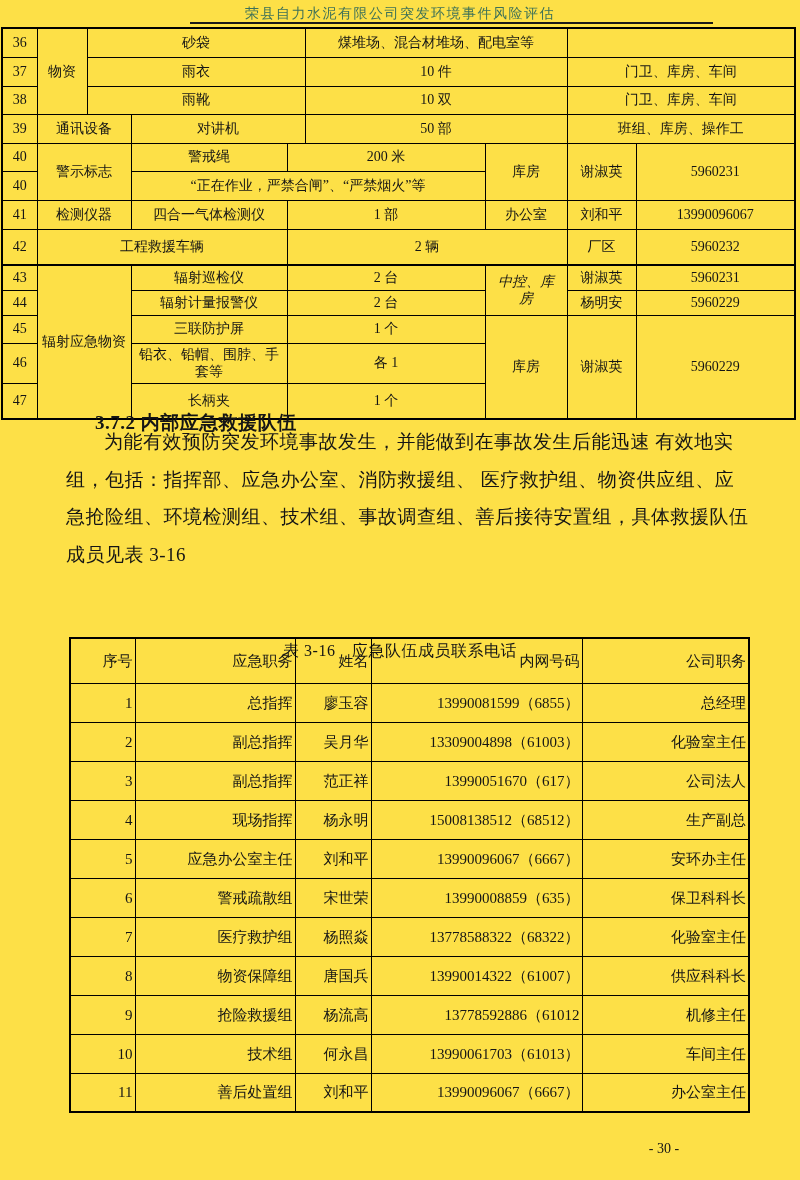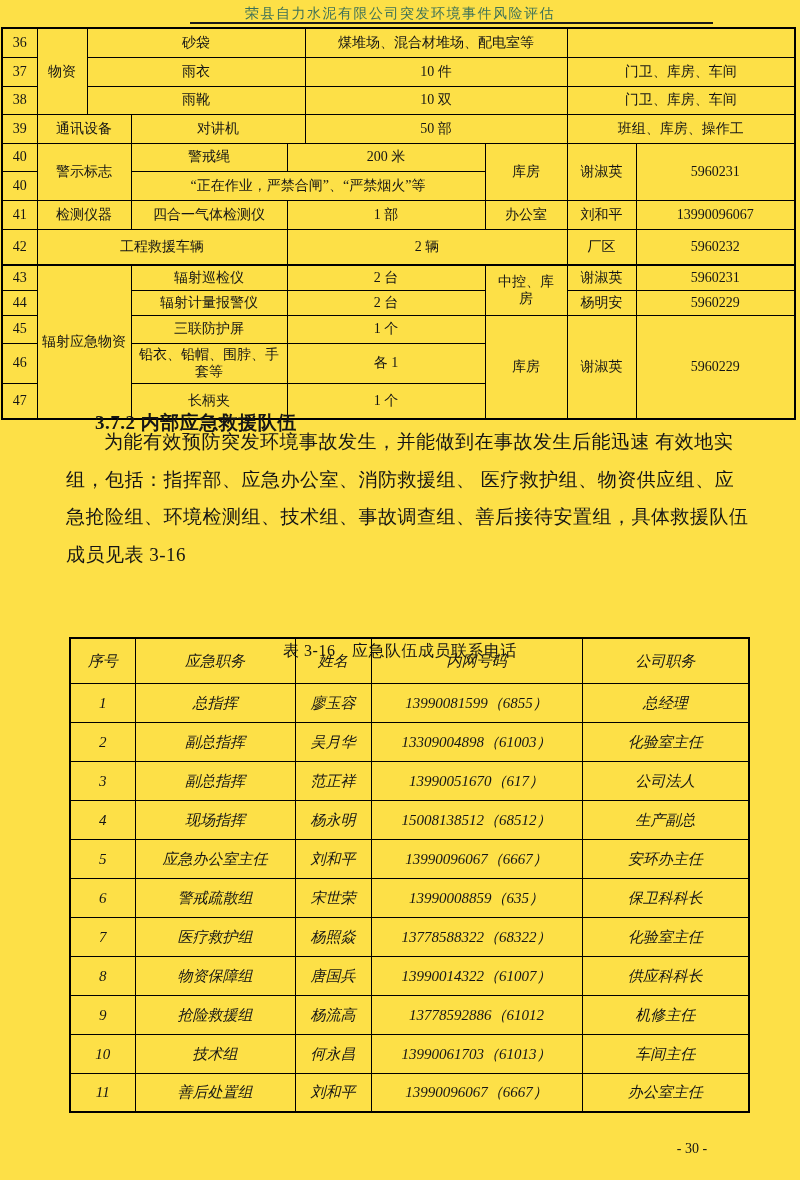--- a/index.html
+++ b/index.html
@@ -18,21 +18,21 @@
   }
   table.supplies {
     position:absolute; top:27px; left:1px; width:793px;
     border-collapse:collapse; table-layout:fixed; font-size:14px;
     border:2px solid #000;
   }
   table.supplies td {
     border:1px solid #000; text-align:center; vertical-align:middle;
     padding:0 2px; line-height:1.25; overflow:hidden;
   }
-  table.supplies td.wrapnarrow { padding:0 7px; }
+  table.supplies td.wrapnarrow { padding:0 7px;font-style:italic; }
   table.supplies tr.bt2 td { border-top-width:2px; }
   .section-heading {
     position:absolute; top:390px; left:95px; font-size:19px; font-weight:bold;
     letter-spacing:0.5px;
     margin-top:20px;
   }
   .para {
     position:absolute; top:423px; left:66px; width:676px;
     font-size:19px; line-height:37.5px; letter-spacing:0.5px;
     white-space:nowrap;
@@ -41,27 +41,27 @@
   .caption {
     position:absolute; top:599px; left:0; right:0; text-align:center;
     font-size:16px; letter-spacing:0.5px;margin-top:42px;
   }
   table.roster {
     position:absolute; top:637px; left:69px; width:679px;
     border-collapse:collapse; table-layout:fixed; font-size:15px;
     border:2px solid #000;
   }
   table.roster td {
-    border:1px solid #000; text-align:center; vertical-align:middle;
-    padding:0 2px; line-height:1.2;font-style:italic;
+    border:1px solid #000; text-align:right; vertical-align:middle;
+    padding:0 2px; line-height:1.2;
   }
   table.roster tr.hdr { height:45px; }
   table.roster tr.data { height:39px; }
   .footer-page {
-    position:absolute; top:1141px; left:652px; width:80px; text-align:center;
+    position:absolute; top:1141px; left:624px; width:80px; text-align:center;
     font-size:14px;
   }
 </style>
 </head>
 <body>
 
 <div class="page">
 
   <div class="doc-title">荣县自力水泥有限公司突发环境事件风险评估</div>
   <div class="title-rule"></div>

